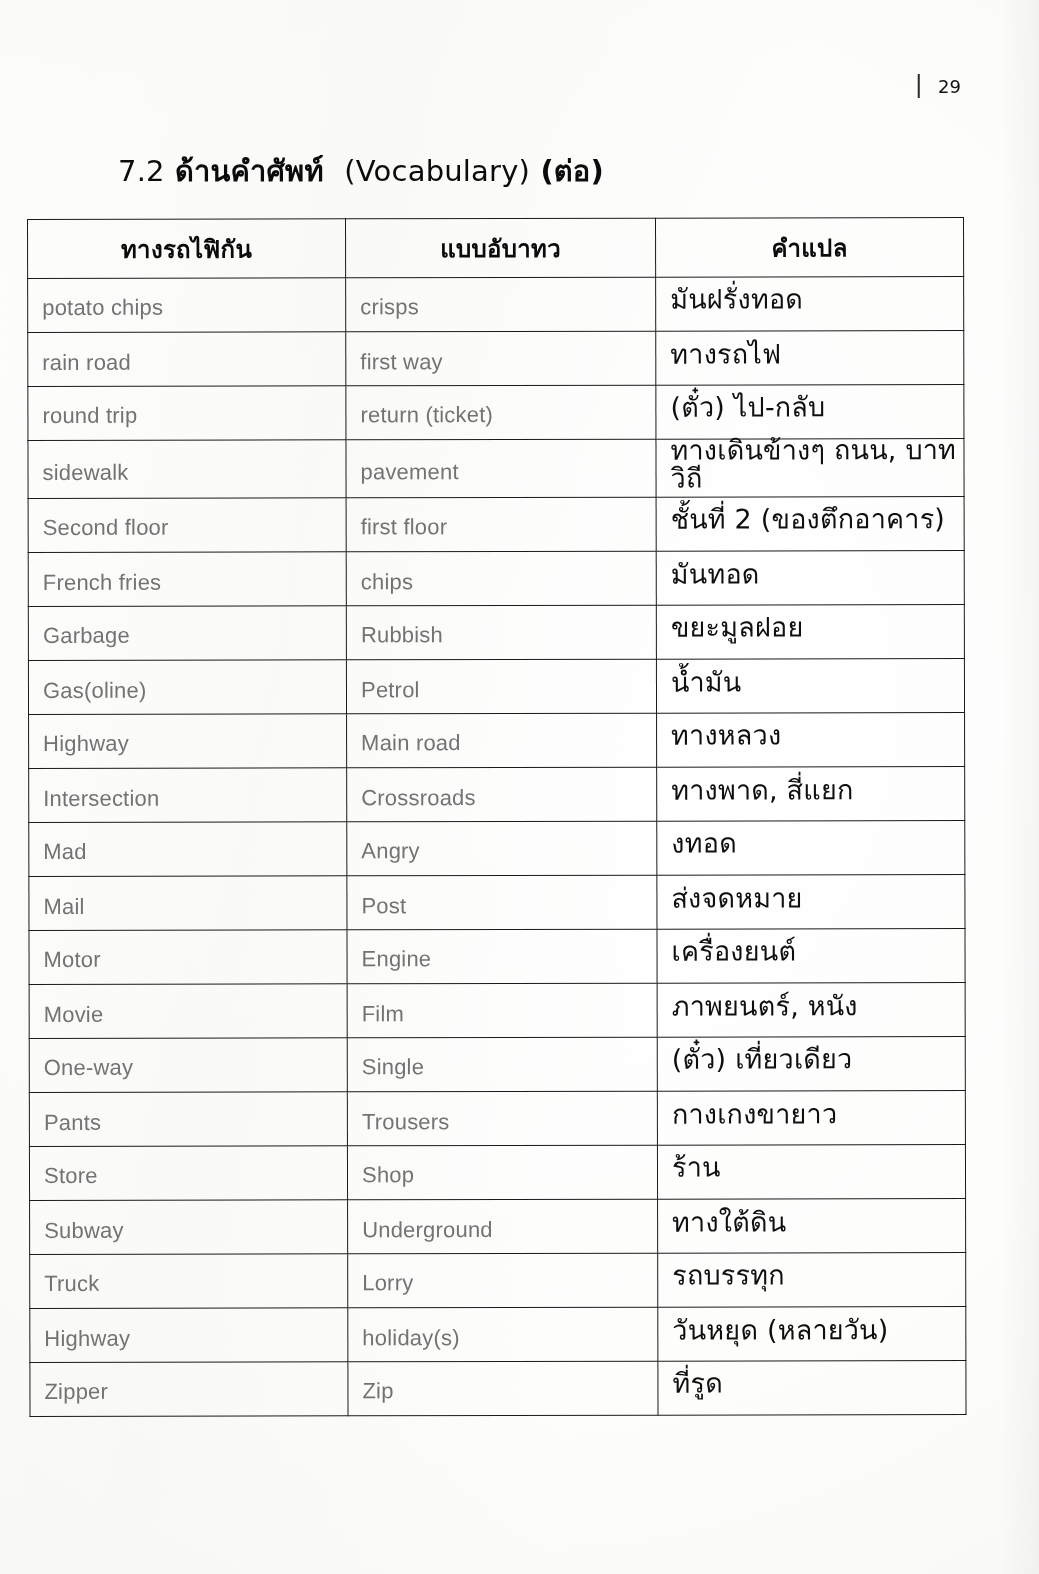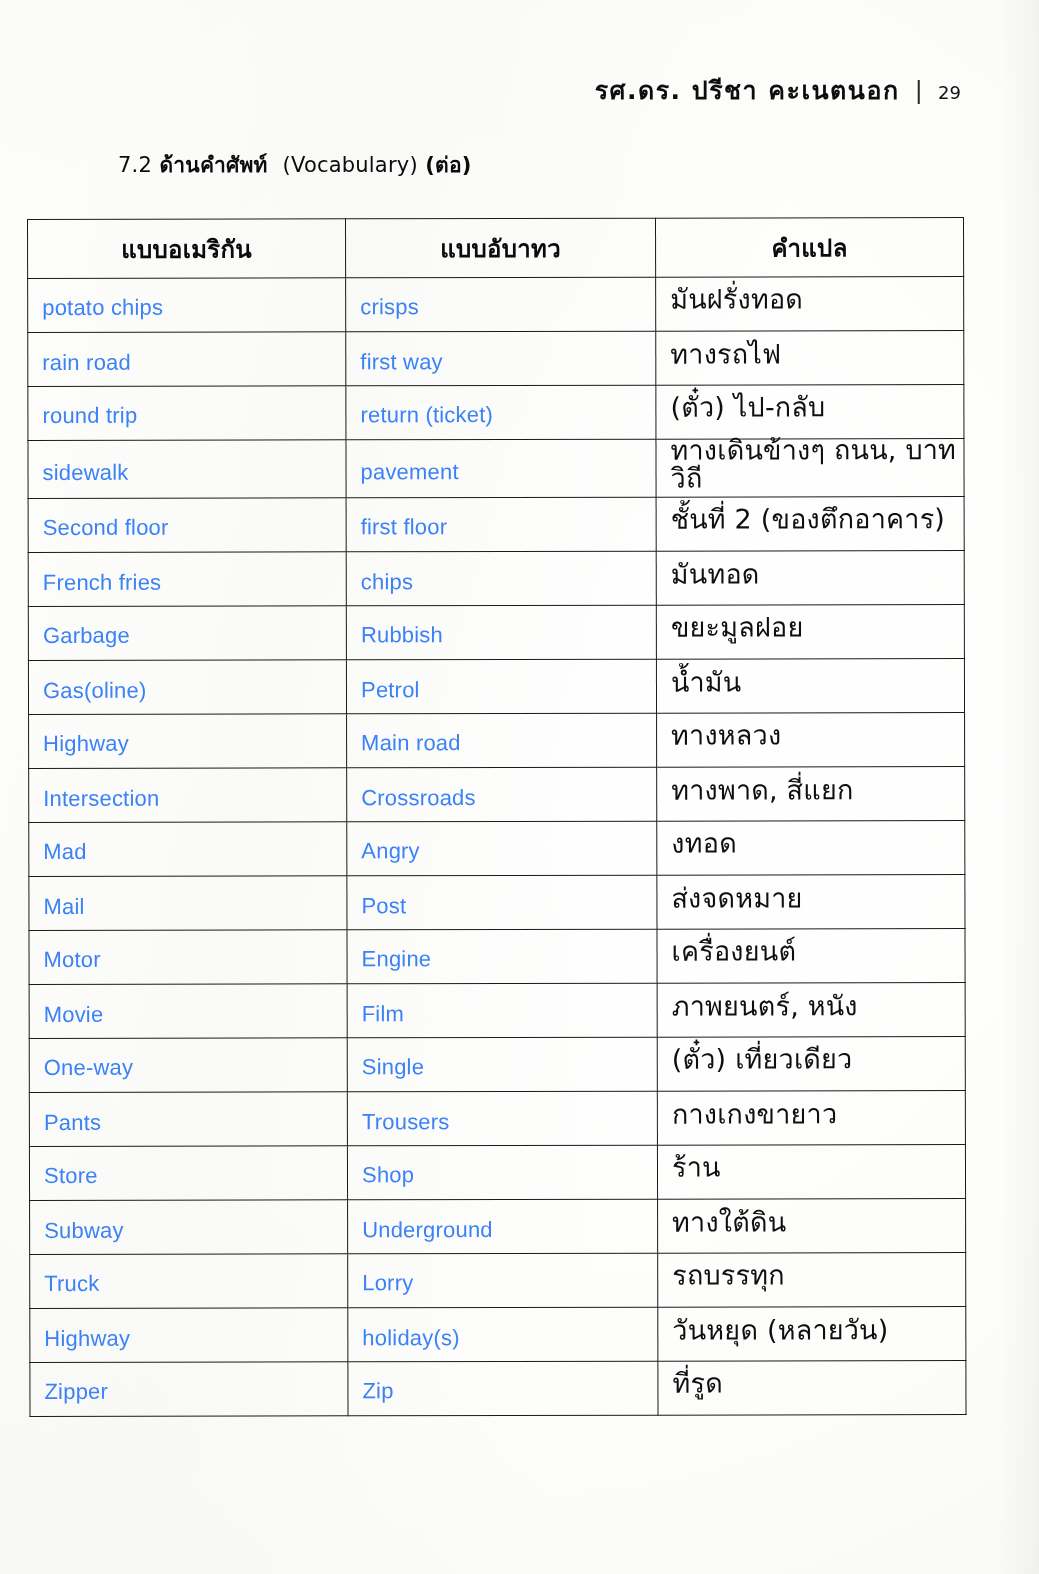--- a/index.html
+++ b/index.html
@@ -61,21 +61,21 @@
     font-weight: 400;
     color: #111;
   }
 
   
   .sect-title {
     position: absolute;
     top: 148px;
     left: 118px;
     font-family: "DejaVu Sans", "Liberation Sans", sans-serif;
-    font-size: 21px;
+    font-size: 29px;
     font-weight: 700;
     color: #0b0b0b;
     letter-spacing: .2px;
     white-space: nowrap;
   }
   .sect-title .num { font-weight: 400; }
   .sect-title .en  { font-weight: 400; }
 
   
   .tbl-wrap {
@@ -119,21 +119,21 @@
   }
   .cell {
     display: block;
     padding: 0 0 0 14px;
     line-height: 1.05;
   }
   .en-cell {
     font-family: "Liberation Sans", "DejaVu Sans", sans-serif;
     font-size: 22px;
     font-weight: 400;
-    color: #3b82f6;
+    color: #737373;
     letter-spacing: .2px;
   }
   .th-cell {
     font-family: "DejaVu Sans", "Liberation Sans", sans-serif;
     font-size: 27px;
     font-weight: 400;
     color: #0f0f0f;
     letter-spacing: .2px;
   }
 
@@ -151,39 +151,38 @@
     background: linear-gradient(90deg, rgba(0,0,0,0.0), rgba(0,0,0,0.035));
     pointer-events: none;
   }
 </style>
 </head>
 <body>
 
 <div class="page"></div>
 
 <div class="run-head">
-  <span class="author">รศ.ดร. ปรีชา  คะเนตนอก</span>
   <span class="bar">|</span>
   <span class="pageno">29</span>
 </div>
 
 <div class="sect-title">
   <span class="num">7.2</span><span>&nbsp;</span><span>ด้านคำศัพท์</span><span>&nbsp;&nbsp;</span><span class="en">(Vocabulary)</span><span>&nbsp;</span><span>(ต่อ)</span>
 </div>
 
 <div class="tbl-wrap">
   <table class="vocab">
     <colgroup>
       <col class="c1">
         <col class="c2">
         <col class="c3">
     </colgroup>
     <thead>
       <tr>
-        <th>แบบอเมริกัน</th>
+        <th>ทางรถไฟิกัน</th>
         <th>แบบอับาทว</th>
         <th>คำแปล</th>
       </tr>
     </thead>
     <tbody id="vocab-body">
         <tr>
           <td>
             <span class="cell en-cell">potato chips</span>
           </td>
           <td>

